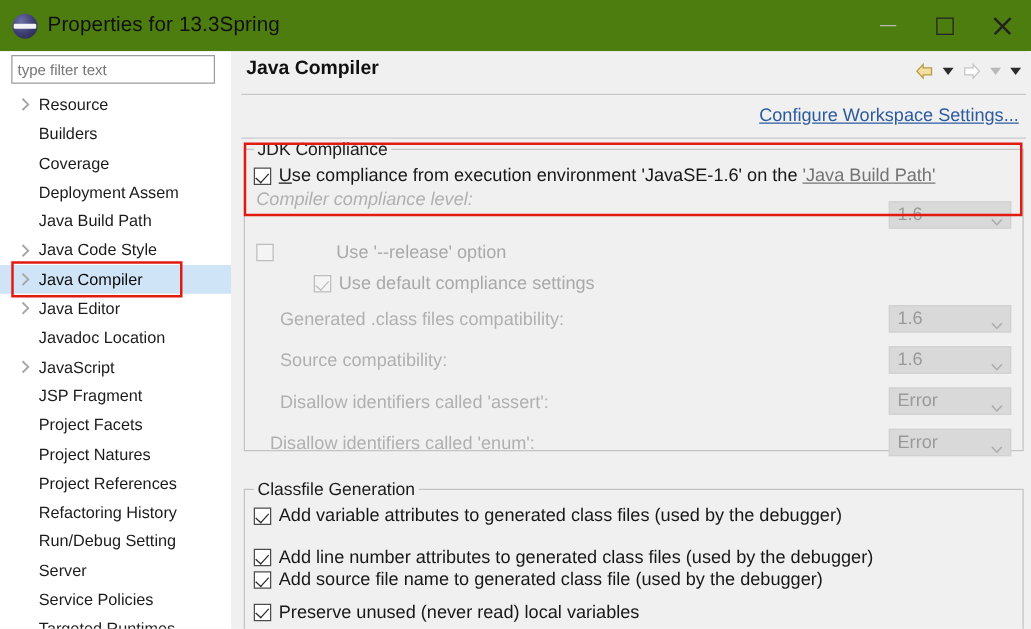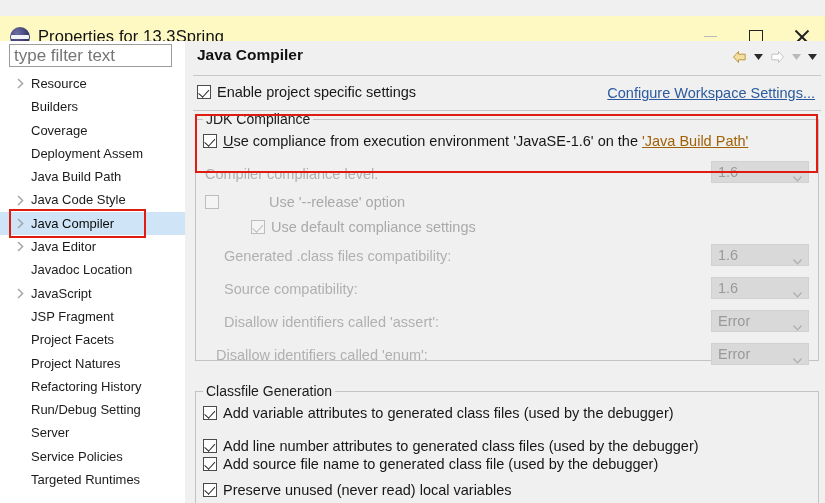--- a/index.html
+++ b/index.html
@@ -9,22 +9,22 @@
     overflow: hidden;
     background: #ffffff;
     font-family: "Liberation Sans", sans-serif;
     font-size: 13.5px;
     color: #1a1a1a;
   }
   #app { position: relative; width: 825px; height: 503px; background: #f0f0f0; }
 
   
   .titlebar {
-    position: absolute; left: 0; top: 16px; width: 825px; height: 41px;
-    background: #fef9c3;
+    position: absolute; left: 0; top: 0; width: 825px; height: 41px;
+    background: #4d7c0f;
     display: flex; align-items: center;
   }
   .title-icon {
     width: 20px; height: 20px; margin-left: 10px; margin-right: 8px;
     border-radius: 50%;
     background: radial-gradient(circle at 35% 30%, #6f6fa8 0%, #3b3b6e 55%, #25254a 100%);
     position: relative; flex: none;
   }
   .title-icon::after {
     content: ""; position: absolute; left: 1px; right: 1px; top: 8px; height: 4px;
@@ -48,21 +48,21 @@
   .gl-close::after  { transform: rotate(-45deg); }
 
   
   .leftpane {
     position: absolute; left: 0; top: 41px; width: 185px; height: 462px;
     background: #ffffff;
   }
   .filterbox {
     position: absolute; left: 9px; top: 3px; width: 163px; height: 23px;
     border: 1px solid #9c9c9c; background: #ffffff;
-    font-family: "Liberation Sans", sans-serif; font-size: 17px;
+    font-family: "Liberation Sans", sans-serif; font-size: 12px;
     color: #6d6d6d; padding: 0 4px; line-height: 21px;
     outline: none;
   }
   .tree { position: absolute; left: 0; top: 31px; width: 185px; }
   .tree-item {
     position: relative; height: 23.3px; line-height: 23.3px;
     padding-left: 31px; font-size: 13px; color: #1b1b1b; white-space: nowrap;
   }
   .tree-item.sel { background: #cfe4f7; color: #0b0b0b; }
   .tw {
@@ -193,20 +193,21 @@
           </span><span>Java Editor</span></div>
         <div class="tree-item"><span>Javadoc Location</span></div>
         <div class="tree-item"><span class="tw">
             <svg width="7" height="11" viewBox="0 0 7 11">
               <path d="M1 1 L5.6 5.5 L1 10" fill="none" stroke="#a6a6a6" stroke-width="1.5"></path>
             </svg>
           </span><span>JavaScript</span></div>
         <div class="tree-item"><span>JSP Fragment</span></div>
         <div class="tree-item"><span>Project Facets</span></div>
         <div class="tree-item"><span>Project Natures</span></div>
+        <div class="tree-item"><span>Project References</span></div>
         <div class="tree-item"><span>Refactoring History</span></div>
         <div class="tree-item"><span>Run/Debug Setting</span></div>
         <div class="tree-item"><span>Server</span></div>
         <div class="tree-item"><span>Service Policies</span></div>
         <div class="tree-item"><span>Targeted Runtimes</span></div>
       </div>
   </div>
 
   <div class="vdiv"></div>
 
@@ -238,37 +239,33 @@
         <div class="caret">
           <svg width="9" height="6" viewBox="0 0 9 6">
               <path d="M0 0 L9 0 L4.5 6 Z" fill="#2b2b2b"></path>
             </svg>
         </div>
       </div>
     </div>
     <div class="hrule"></div>
 
     <div class="enable-row">
-      <div class="cbrow" style="left:0; top:0;">
-        <span class="cb on"></span>
-        <span class="cblabel">Enable project specific settings</span>
-      </div>
       <a class="lnk" href="#">Configure Workspace Settings...</a>
     </div>
     <div class="hrule2"></div>
 
     <div class="group" style="left:6px; top:78px; width:624px; height:242px;">
       <span class="legend">JDK Compliance</span>
 
       <div class="cbrow" style="left:7px; top:13px;">
         <span class="cb on"></span>
-        <span class="cblabel"><u>U</u><span>se compliance from execution environment 'JavaSE-1.6' on the </span><a href="#" style="color:#a16207;text-decoration:underline;">'Java Build Path'</a></span>
-      </div>
-
-      <div class="lbl dis" style="left:9px; top:46px;">Compiler compliance level:</div>
+        <span class="cblabel"><u>U</u><span>se compliance from execution environment 'JavaSE-1.6' on the </span><a href="#" style="color:#737373;text-decoration:underline;">'Java Build Path'</a></span>
+      </div>
+
+      <div class="lbl dis" style="left:9px; top:32px;font-style:italic;">Compiler compliance level:</div>
       <div class="combo" style="right:9px; top:41px;">
         <span>1.6</span>
         <span class="arr">
           <svg width="9" height="6" viewBox="0 0 9 6">
               <path d="M0.5 0.5 L4.5 4.8 L8.5 0.5" fill="none" stroke="#adadad" stroke-width="1.2"></path>
             </svg>
         </span>
       </div>
 
       <div class="cbrow" style="left:9px; top:74px;gap:44px;">

